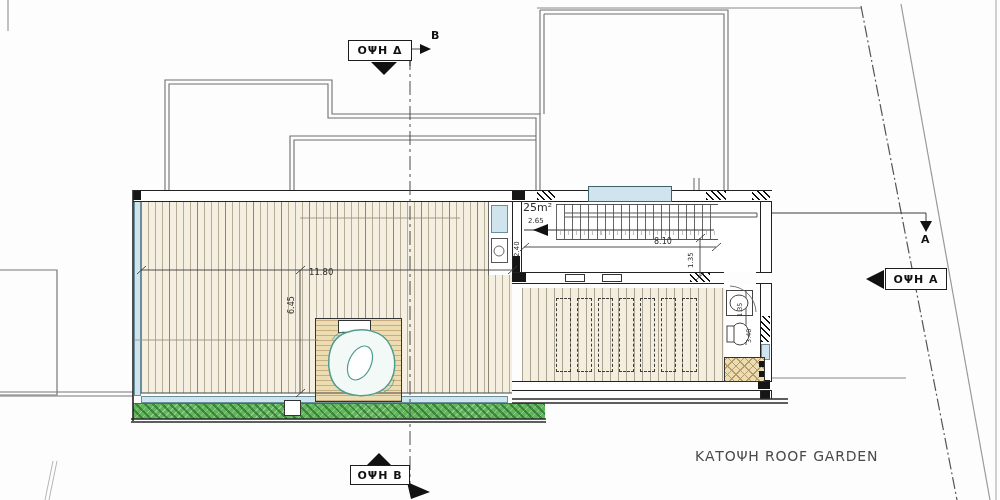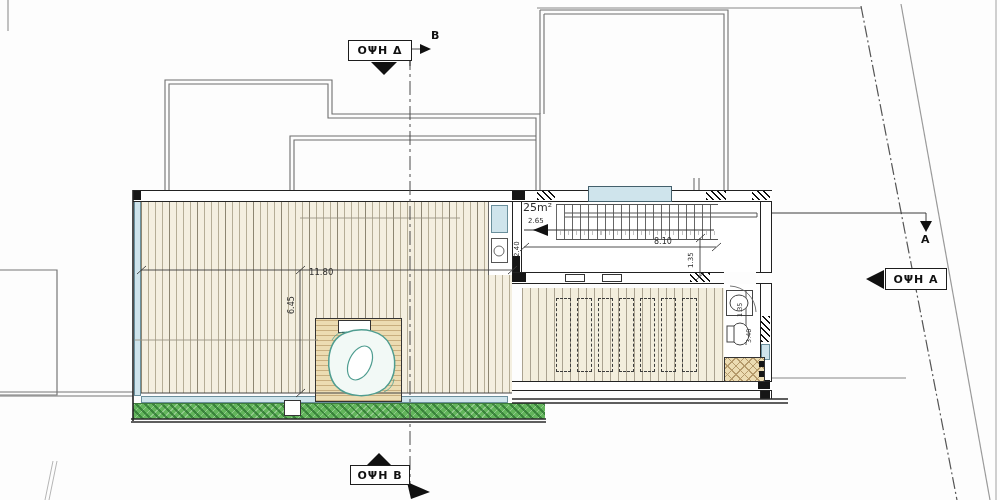--- a/index.html
+++ b/index.html
@@ -224,13 +224,14 @@
   <div class="dim" style="left:309px;top:256px;font-size:8.5px;margin-top:12px;">11.80</div>
   <div class="dim vtext" style="left:288px;top:314px;">6.45</div>
   <div class="dim" style="left:523px;top:202px;font-size:11px;">25m²</div>
   <div class="dim" style="left:528px;top:218px;font-size:7px;">2.65</div>
   <div class="dim vtext" style="left:514px;top:257px;font-size:7px;">2.40</div>
   <div class="dim" style="left:654px;top:238px;">8.10</div>
   <div class="dim vtext" style="left:688px;top:268px;font-size:7px;">1.35</div>
   <div class="dim vtext" style="left:737px;top:317px;font-size:6.5px;">1.35</div>
   <div class="dim vtext" style="left:746px;top:343px;font-size:6.5px;">3.40</div>
 
+  <div class="title" style="left:695px;top:448px;">ΚΑΤΟΨΗ ROOF GARDEN</div>
 </div>
 
 </body></html>

